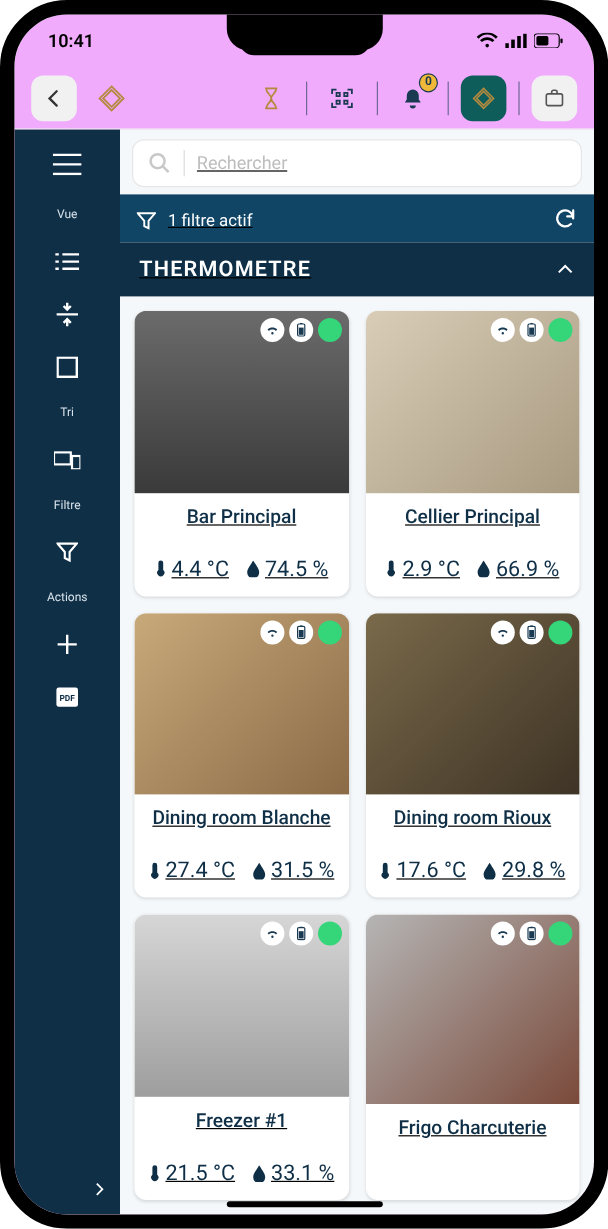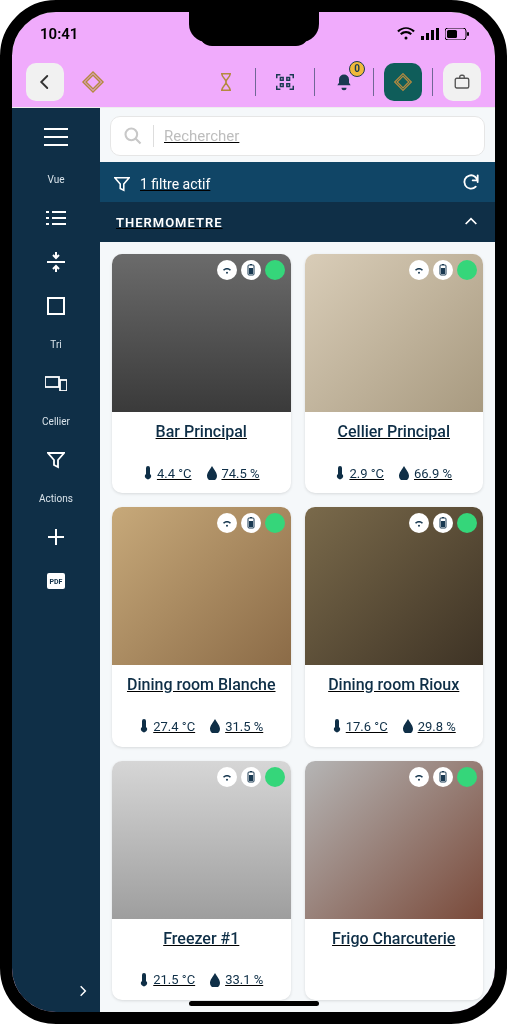--- a/index.html
+++ b/index.html
@@ -93,21 +93,21 @@
   .search-sep { width: 1px; height: 22px; background: #ddd; }
 
   .filterbar {
     background: #104566; color: #fff; display: flex; align-items: flex-end;
     padding: 10px 14px; gap: 10px; font-size: 14px;
   }
   .filterbar .refresh { margin-left: auto; }
 
   .section-header {
     background: #0f2f47; color: #fff; display: flex; align-items: center;
-    padding: 12px 16px; font-size: 13px; letter-spacing: 1px; font-weight: 600;
+    padding: 12px 16px; font-size: 18px; letter-spacing: 1px; font-weight: 600;
   }
   .section-header .chev { margin-left: auto; }
 
   .grid {
     flex: 1; overflow: auto; padding: 12px; display: grid;
     grid-template-columns: 1fr 1fr; gap: 14px;
   }
 
   .card {
     background: #fff; border-radius: 10px; overflow: hidden;
@@ -130,21 +130,21 @@
   }
   .pill {
     width: 20px; height: 20px; border-radius: 50%; background: #fff;
     display: flex; align-items: center; justify-content: center;
     color: #1a3a52; font-size: 11px;
   }
   .pill.green { background: #35d67a; }
 
   .card-body { padding: 10px 8px 12px; text-align: center; color: #0f2f47; }
   .card-title { font-size: 16px; font-weight: 500; margin-bottom: 8px; }
-  .metrics { display: flex; justify-content: center; align-items: center; gap: 14px; font-size: 13px; margin-top: 24px; }
+  .metrics { display: flex; justify-content: center; align-items: center; gap: 14px; font-size: 18px; margin-top: 24px; }
   .metric { display: flex; align-items: center; gap: 4px; }
 
   svg { display: block; }
 </style>
 </head>
 <body>
 
 <div class="phone-frame"></div>
 <div class="notch"></div>
 <div class="notch-pill"></div>
@@ -261,21 +261,21 @@
       </div>
       <div class="sb-item">
         <span class="sb-icon">
           <svg width="22" height="16" viewBox="0 0 22 16">
               <rect x="0" y="2" width="14" height="10" stroke="#fff" stroke-width="1.8" fill="none"></rect>
               <rect x="15" y="5" width="7" height="11" stroke="#fff" stroke-width="1.8" fill="none"></rect>
             </svg>
         </span>
       </div>
       <div class="sb-item">
-        <span>Cellier</span>
+        <span>Filtre</span>
       </div>
       <div class="sb-item">
         <span class="sb-icon">
           <svg width="18" height="18" viewBox="0 0 18 18">
               <path d="M1 2h16l-6 7v7l-4-2v-5L1 2z" stroke="#fff" stroke-width="1.8" fill="none"></path>
             </svg>
         </span>
       </div>
       <div class="sb-item">
         <span>Actions</span>

